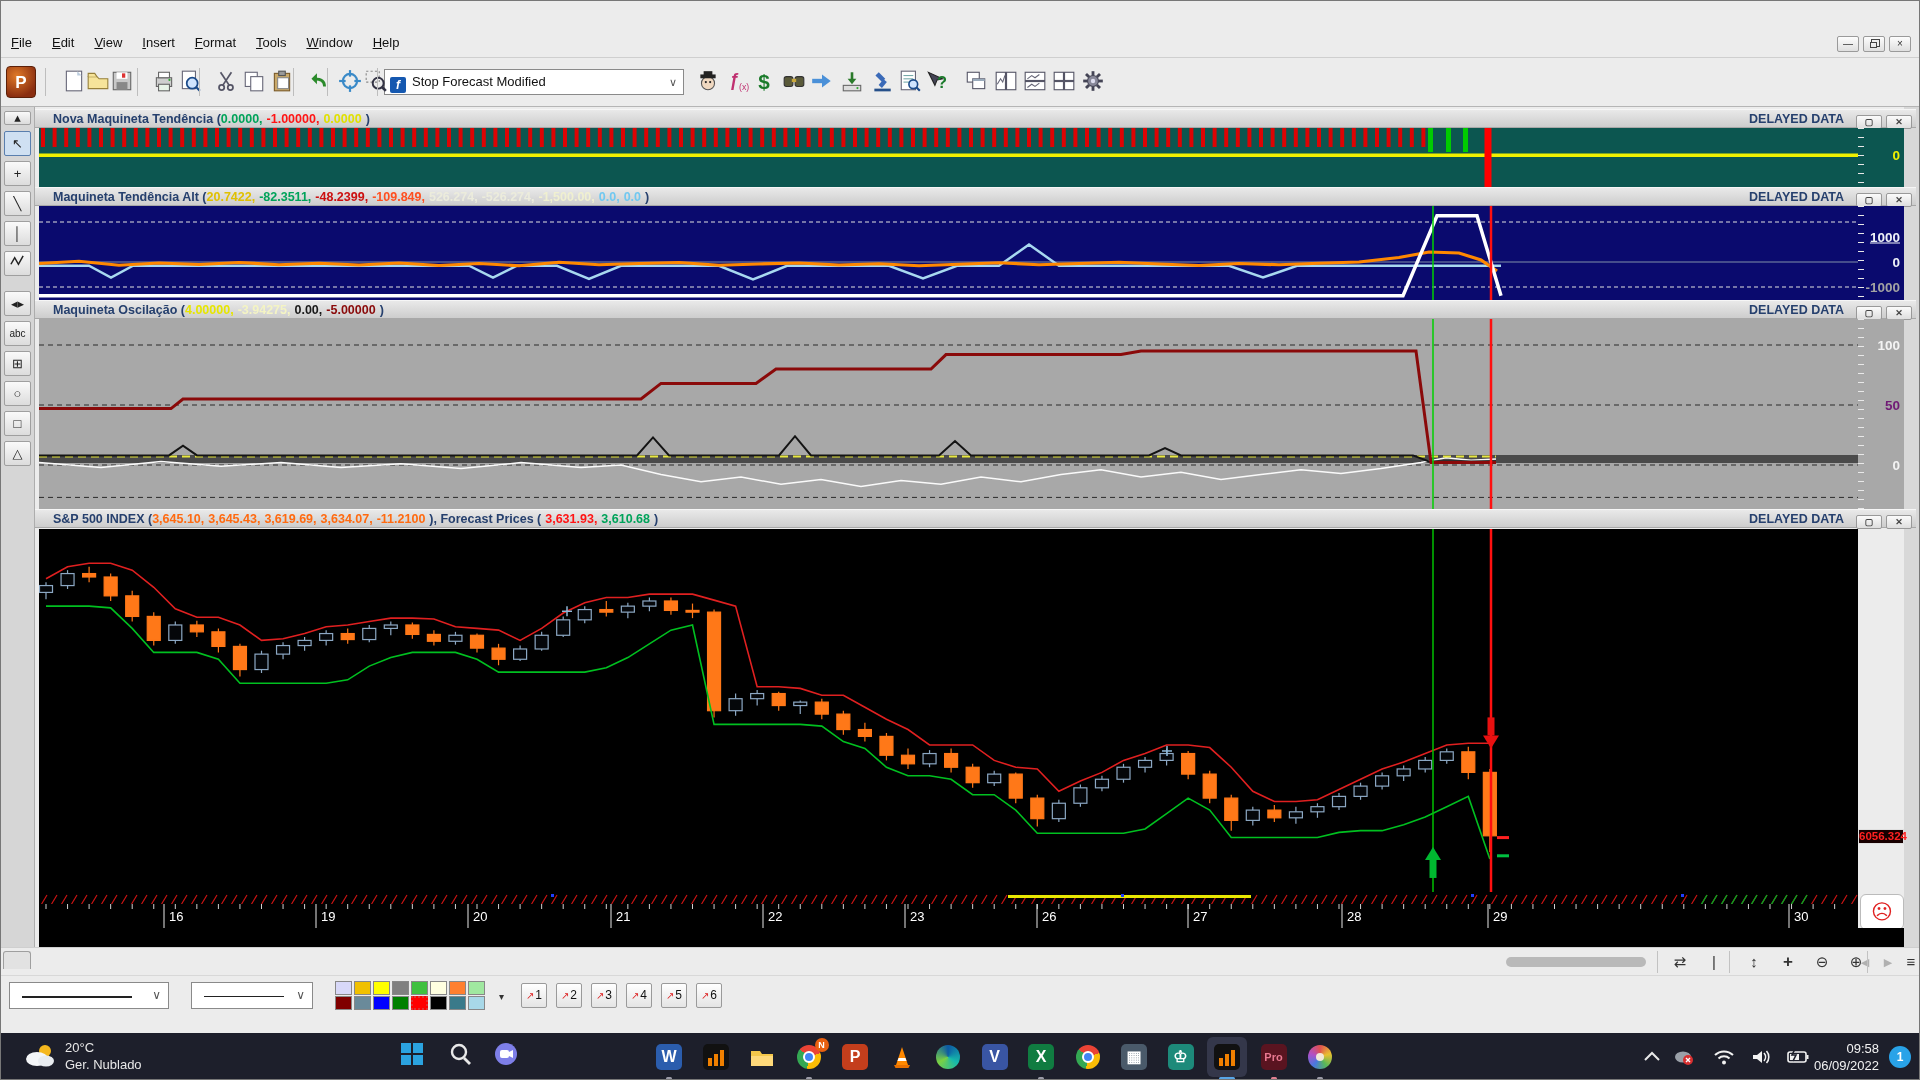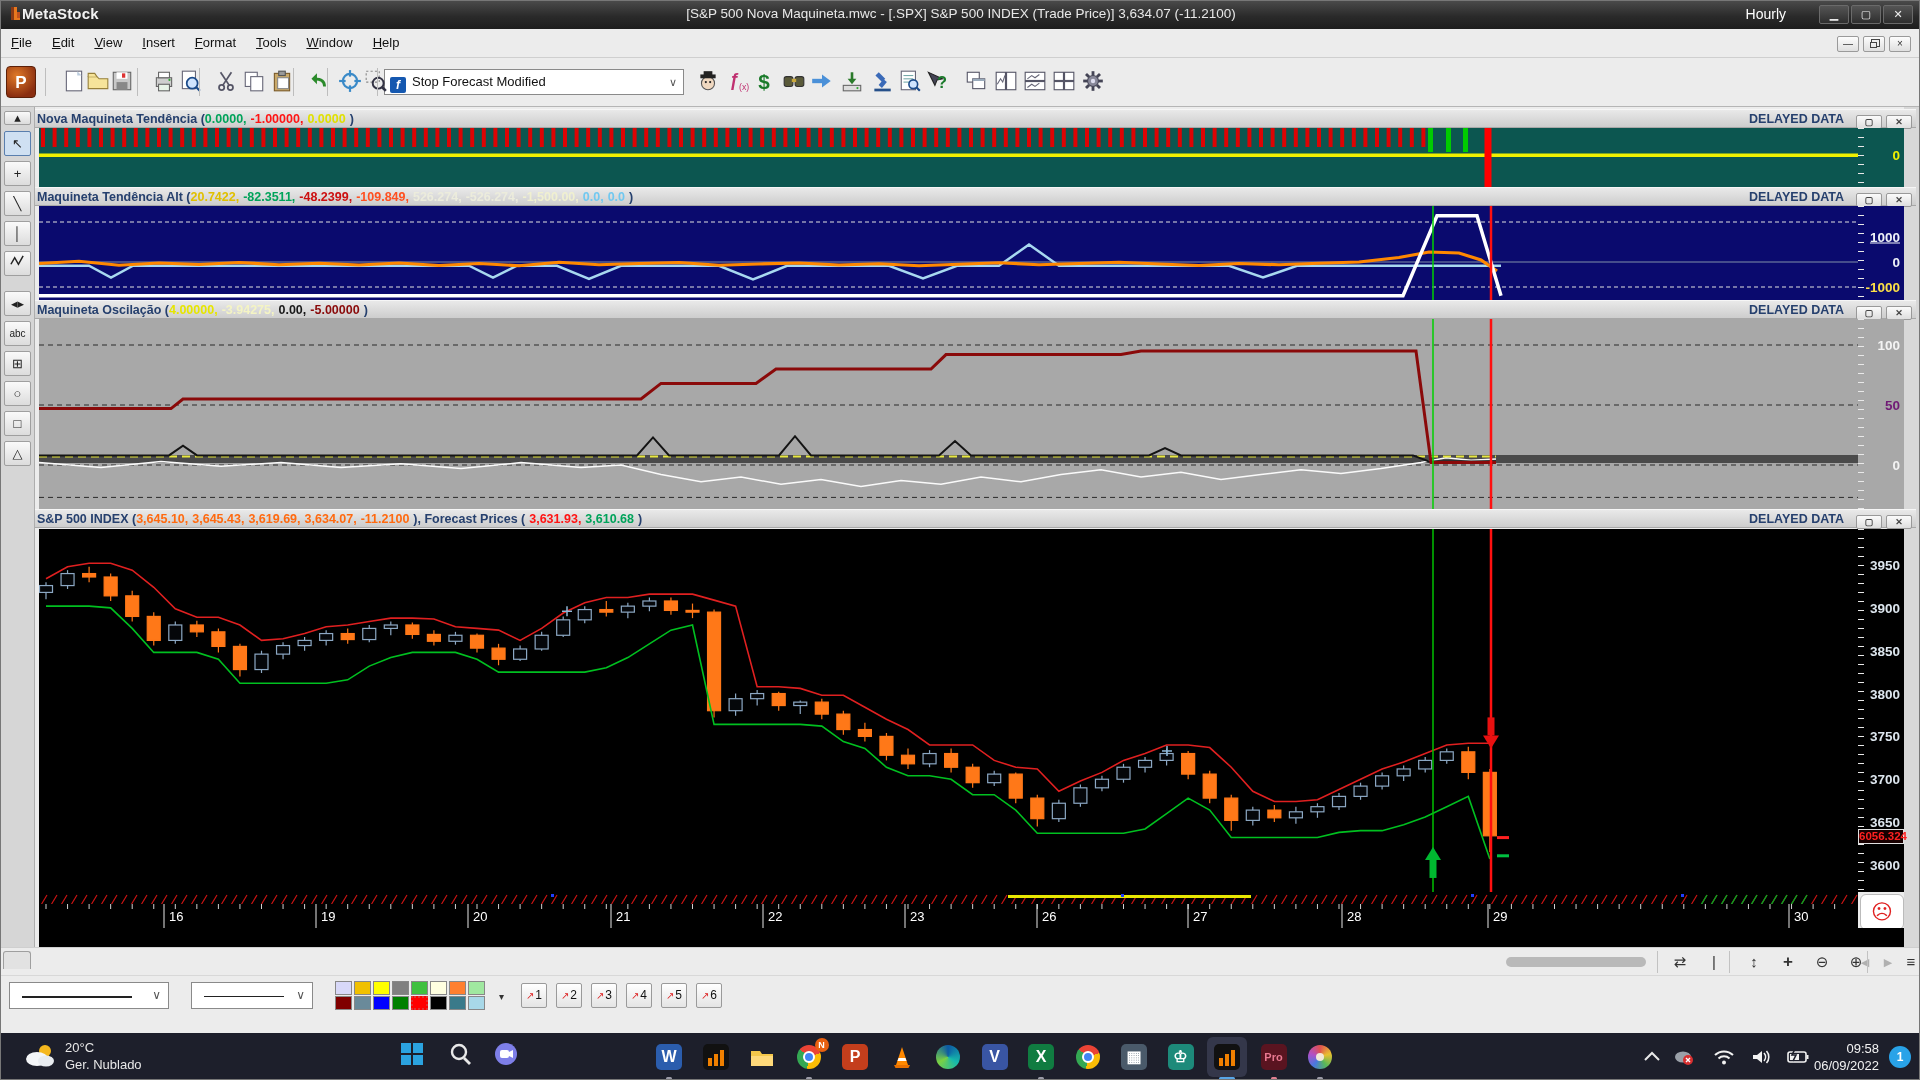--- a/index.html
+++ b/index.html
@@ -40,21 +40,21 @@
   
   .workspace { position:absolute; left:0; top:106px; width:1920px; height:926px; background:#ececec; }
   .sidebar { position:absolute; left:0; top:0; width:34px; height:840px; background:#d6d6d6; border-right:1px solid #adadad;}
   .sbtool { position:absolute; left:3px; width:27px; height:25px; background:linear-gradient(#fafafa,#dcdcdc);
     border:1px solid #9f9f9f; border-radius:2px; font-size:13px; color:#222; text-align:center; line-height:23px;}
   .sbtool.active { background:#cfe0f2; border-color:#5a7fae; }
   .rightstrip { position:absolute; left:1903px; top:0; width:17px; height:908px; background:#d8d8d8; }
   .phead { position:absolute; left:34px; width:1881px; height:19px;
     background:linear-gradient(#e9e9e9,#cdcdcd); border-top:1px solid #f6f6f6; border-bottom:1px solid #a8a8a8;
     font-size:12.5px; font-weight:700; color:#26406e; line-height:18px; white-space:nowrap; }
-  .phead .tt { margin-left:2px; }
+  .phead .tt { margin-left:18px; }
   .phead .delayed { position:absolute; right:72px; top:0; color:#26406e; }
   .phead .hbtns { position:absolute; right:4px; top:2px; }
   .hbtn { display:inline-block; width:26px; height:14px; background:linear-gradient(#fbfbfb,#dedede);
     border:1px solid #999; border-radius:2px; font-size:9px; color:#444; text-align:center; line-height:12px; margin-left:4px;}
   .pchart { position:absolute; left:38px; width:1819px; overflow:hidden; }
   .pscale { position:absolute; left:1857px; width:46px; font-weight:700; font-size:13.5px; }
   .pscale .ticks { position:absolute; left:0; top:0; bottom:0; width:6px;
      background:repeating-linear-gradient(to bottom,#e8e8e8 0 1px,transparent 1px 9px); }
   .pscale .lab { position:absolute; right:4px; transform:translateY(-50%); }
   .ptag { position:absolute; left:1857px; width:46px; height:15px; background:#180000; border:1px solid #e0e0e0;
@@ -103,28 +103,20 @@
   .trayico { position:absolute; top:14px; width:22px; height:20px; }
   .clock { position:absolute; right:42px; top:7px; text-align:right; font-size:13px; color:#f2f2f2; line-height:17px; white-space:nowrap;}
   .notif { position:absolute; right:10px; top:13px; width:22px; height:22px; border-radius:50%; background:#29a3e8;
      color:#fff; font-size:12px; font-weight:700; text-align:center; line-height:22px; }
 </style>
 </head>
 <body>
 
 <div class="screen">
 
-  <div class="titlebar">
-    <div class="applogo"><span class="logobars"></span><span>MetaStock</span></div>
-    <div class="titletext">[S&amp;P 500 Nova Maquineta.mwc - [.SPX] S&amp;P 500 INDEX (Trade Price)]   3,634.07 (-11.2100)</div>
-    <div class="period">Hourly</div>
-    <div class="winbtn" style="right:72px">▁</div>
-    <div class="winbtn" style="right:40px">▢</div>
-    <div class="winbtn" style="right:8px">✕</div>
-  </div>
 
   <div class="menubar">
     <span id="menuhost"><span class="menuitem"><u>F</u>ile</span><span class="menuitem"><u>E</u>dit</span><span class="menuitem"><u>V</u>iew</span><span class="menuitem"><u>I</u>nsert</span><span class="menuitem"><u>F</u>ormat</span><span class="menuitem"><u>T</u>ools</span><span class="menuitem"><u>W</u>indow</span><span class="menuitem"><u>H</u>elp</span></span>
     <div class="smallbtn" style="right:62px">—</div>
     <div class="smallbtn" style="right:36px"><span class="ico-restore"></span></div>
     <div class="smallbtn" style="right:10px">×</div>
   </div>
 
   <div class="toolbar" id="toolbarhost">
     <div class="plogo">P</div>
@@ -479,21 +471,21 @@
           <polyline points="0,59.75 50,59.75 72,71.5 94,59.75 430,59.75 454,71.5 478,59.75 518,59.75 550,73 582,59.75 680,59.75 714,73.5 748,59.75 850,59.75 884,72.5 918,59.75 960,59.75 990,38.5 1020,59.75 1190,59.75 1224,71.5 1258,59.75 1462,59.75" fill="none" stroke="#a8d8f0" stroke-width="2.5"></polyline>
           <polyline points="0,57.5 40,55.25 80,59.25 120,57 160,58.5 200,56.5 240,58.75 280,57.25 320,59 360,57 400,59.5 440,57.5 480,59.75 520,56.25 560,58.75 600,57.5 640,56.5 680,59.25 720,58 760,57 800,59 840,57.75 880,59.75 920,58.25 960,56.75 1000,58.75 1040,57.5 1080,56.25 1120,58 1160,59.5 1200,57.5 1240,58.75 1280,57.25 1320,56 1360,51.5 1390,46 1420,47 1442,54 1458,65" fill="none" stroke="#ff8800" stroke-width="3.2"></polyline>
           <polyline points="0,89.75 1364,89.75 1398,9.75 1438,9.75 1462,89.75" fill="none" stroke="#ffffff" stroke-width="3.5"></polyline>
           <polyline points="1394,0 1394,94" fill="none" stroke="#00d000" stroke-width="1.5"></polyline>
           <polyline points="1452,0 1452,94" fill="none" stroke="#ff1010" stroke-width="2.5"></polyline>
         </svg></div>
       <div class="pscale" id="sc1" style="top: 99px; height: 94px; background: rgb(10, 10, 110);">
         <div class="ticks"></div>
         <div class="lab" style="top: 31px; color: rgb(238, 242, 248); text-decoration: underline;">1000</div>
         <div class="lab" style="top: 56px; color: rgb(238, 242, 248);">0</div>
-        <div class="lab" style="top: 81px; color: #fde047; margin-left: 21px;">-1000</div>
+        <div class="lab" style="top: 81px; color: #a3a3a3; margin-left: 21px;">-1000</div>
       </div>
       <div class="phead" style="top: 193px;"><span class="tt">Maquineta Oscilação (</span><span style="color: rgb(230, 230, 0); margin-right: 4px;">4.00000,</span><span style="color: rgb(244, 244, 196); margin-right: 4px;">-3.94275,</span><span style="color: rgb(24, 24, 24); margin-right: 4px;">0.00,</span><span style="color: rgb(138, 10, 10); margin-right: 4px;">-5.00000</span><span>)</span><span class="delayed">DELAYED DATA</span><span class="hbtns"><span class="hbtn">▢</span><span class="hbtn">✕</span></span></div>
       <div class="pchart" id="pc2" style="top: 212px; height: 190px;"><svg width="1819" height="190" viewBox="0 0 1819 190">
           <rect x="0" y="0" width="1819" height="190" fill="#a8a8a8"></rect>
           <polyline points="0,26 1819,26" fill="none" stroke="#2a2a2a" stroke-width="1" stroke-dasharray="5 4"></polyline>
           <polyline points="0,86 1819,86" fill="none" stroke="#2a2a2a" stroke-width="1" stroke-dasharray="5 4"></polyline>
           <polyline points="0,146 1819,146" fill="none" stroke="#2a2a2a" stroke-width="1" stroke-dasharray="5 4"></polyline>
           <polyline points="0,178.4 1819,178.4" fill="none" stroke="#2a2a2a" stroke-width="1" stroke-dasharray="5 4"></polyline>
           <rect x="0" y="136" width="1819" height="8" fill="#4a4a4a"></rect>
           <polyline points="0,143.6 62,148.4 122,142.4 182,147.2 242,143.6 302,148.4 362,144.8 422,149.6 482,143.6 542,148.4 582,146 622,155.6 662,162.8 702,158 742,165.2 782,160.4 822,167.6 862,161.6 902,165.2 942,158 982,162.8 1022,155.6 1062,150.8 1102,158 1142,153.2 1182,160.4 1222,155.6 1262,150.8 1302,154.4 1342,149.6 1382,143.6 1407,138.8 1432,141.2 1457,140" fill="none" stroke="#fafafa" stroke-width="1.5"></polyline>
@@ -656,31 +648,20 @@
           <line x1="1128" y1="216.969" x2="1128" y2="226.969" stroke="#8fb8d8" stroke-width="1.5"></line>
           <polyline points="1394,0 1394,363" fill="none" stroke="#00c000" stroke-width="1.5"></polyline>
           <polyline points="1452,0 1452,363" fill="none" stroke="#ff1010" stroke-width="2.5"></polyline>
           <rect x="1458" y="307.08599000000015" width="12" height="3" fill="#ff2020"></rect>
           <rect x="1458" y="325.29724000000016" width="12" height="3" fill="#00c040"></rect>
           <polygon points="1394,317.953 1386,330.953 1402,330.953" fill="#00b830"></polygon>
           <rect x="1390.5" y="330.953" width="7" height="18" fill="#00b830"></rect>
           <polygon points="1452,219.398 1444,206.398 1460,206.398" fill="#e81010"></polygon>
           <rect x="1448.5" y="188.398" width="7" height="18" fill="#e81010"></rect>
         </svg></div>
-      <div class="pscale" id="sc3" style="top: 422px; height: 363px; background: rgb(0, 0, 0);">
-        <div class="ticks"></div>
-        <div class="lab" style="top: 36px; color: rgb(221, 230, 238);">3950</div>
-        <div class="lab" style="top: 78.85px; color: rgb(221, 230, 238);">3900</div>
-        <div class="lab" style="top: 121.7px; color: rgb(221, 230, 238);">3850</div>
-        <div class="lab" style="top: 164.55px; color: rgb(221, 230, 238);">3800</div>
-        <div class="lab" style="top: 207.4px; color: rgb(221, 230, 238);">3750</div>
-        <div class="lab" style="top: 250.25px; color: rgb(221, 230, 238);">3700</div>
-        <div class="lab" style="top: 293.1px; color: rgb(221, 230, 238);">3650</div>
-        <div class="lab" style="top: 335.95px; color: rgb(221, 230, 238);">3600</div>
-      </div>
       <div class="ptag" style="top: 721.752px;">6056.324</div>
       <div class="hatchrow" style="top: 785px; width: 1819px; height: 12px;"><svg width="1819" height="12" viewBox="0 0 1819 12">
           <line x1="2" y1="11" x2="8" y2="1" stroke="#cc1414" stroke-width="1.2"></line>
           <line x1="12" y1="11" x2="18" y2="1" stroke="#cc1414" stroke-width="1.2"></line>
           <line x1="22" y1="11" x2="28" y2="1" stroke="#cc1414" stroke-width="1.2"></line>
           <line x1="32" y1="11" x2="38" y2="1" stroke="#cc1414" stroke-width="1.2"></line>
           <line x1="42" y1="11" x2="48" y2="1" stroke="#cc1414" stroke-width="1.2"></line>
           <line x1="52" y1="11" x2="58" y2="1" stroke="#cc1414" stroke-width="1.2"></line>
           <line x1="62" y1="11" x2="68" y2="1" stroke="#cc1414" stroke-width="1.2"></line>
           <line x1="72" y1="11" x2="78" y2="1" stroke="#cc1414" stroke-width="1.2"></line>

